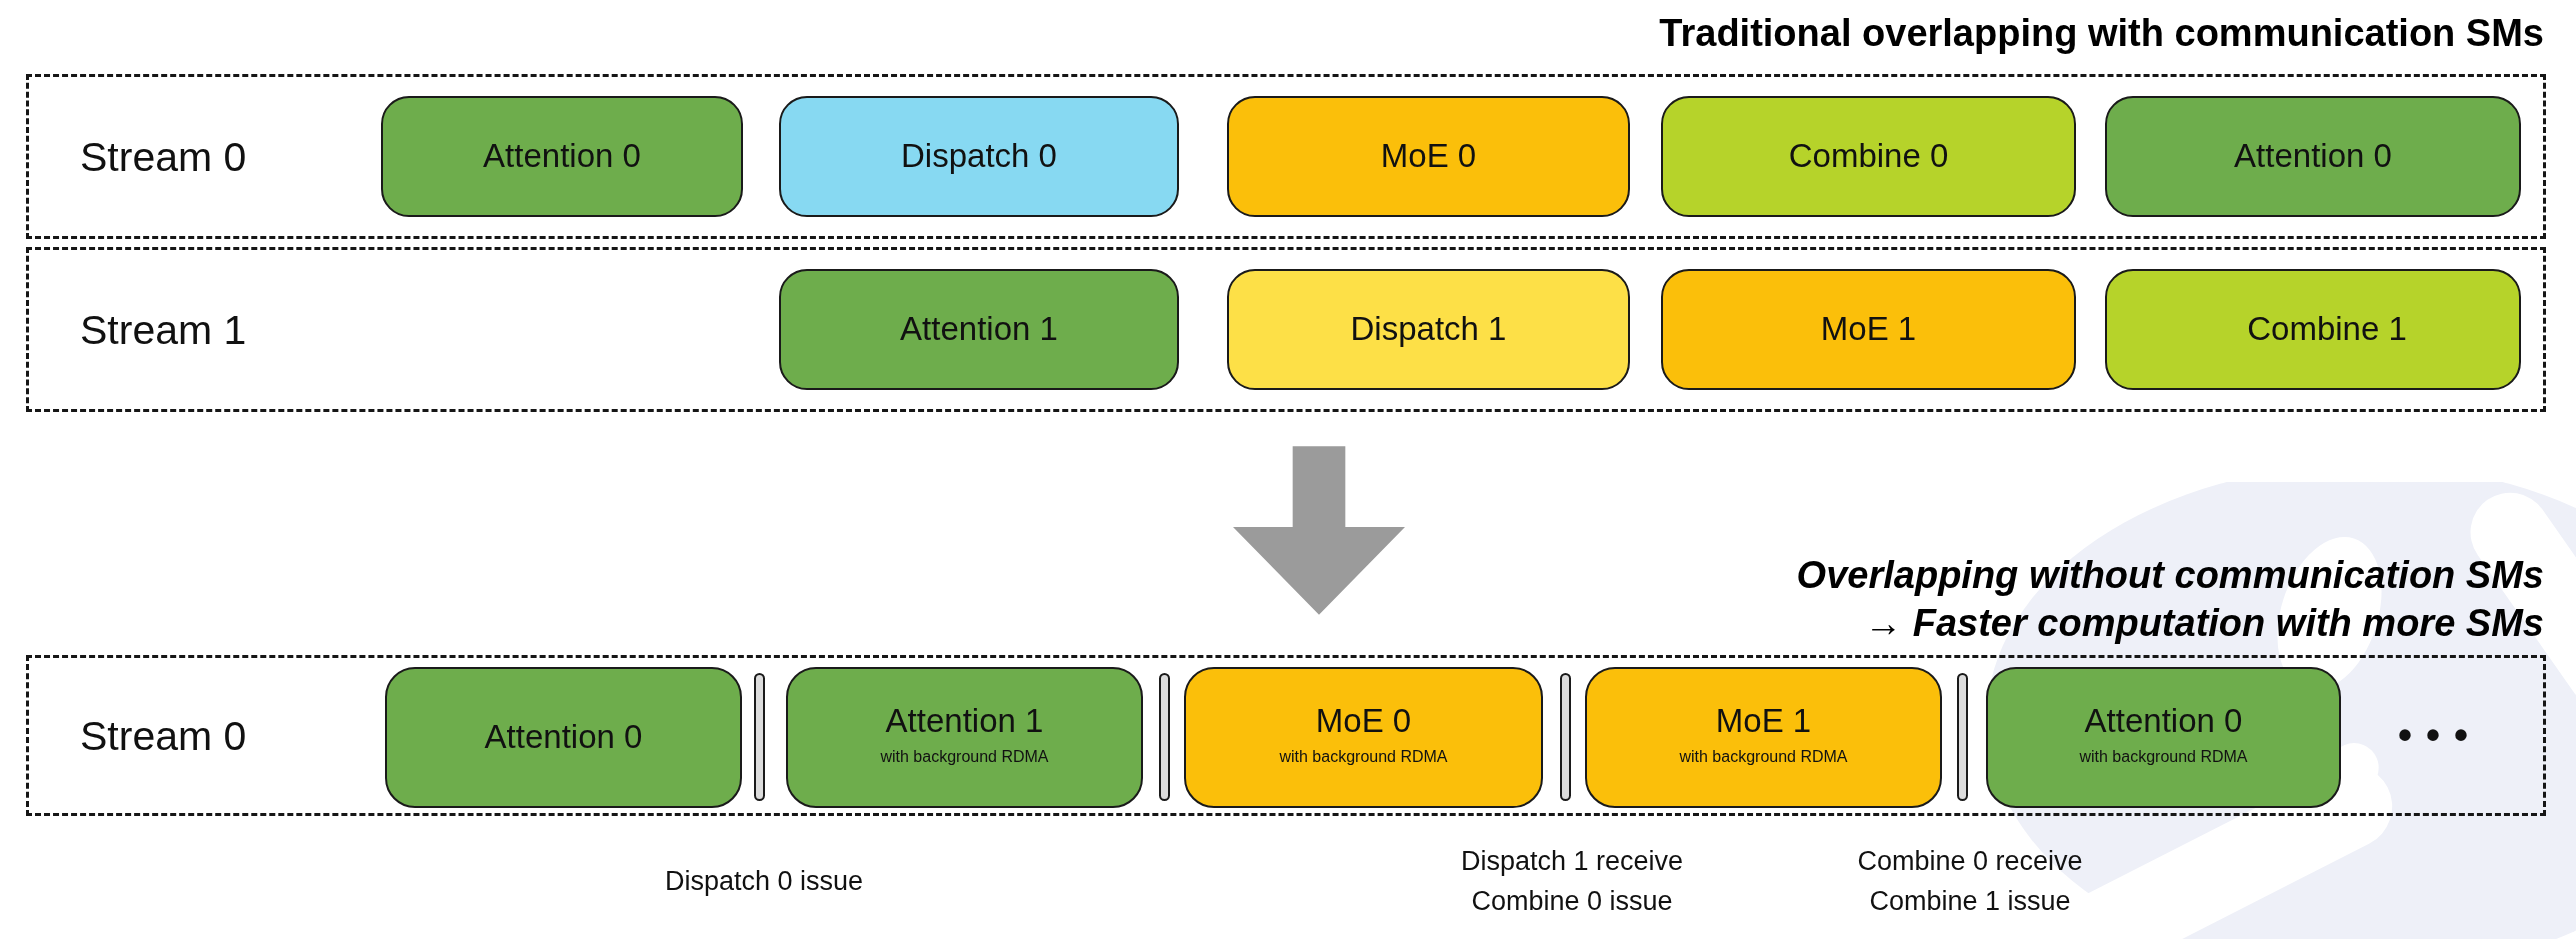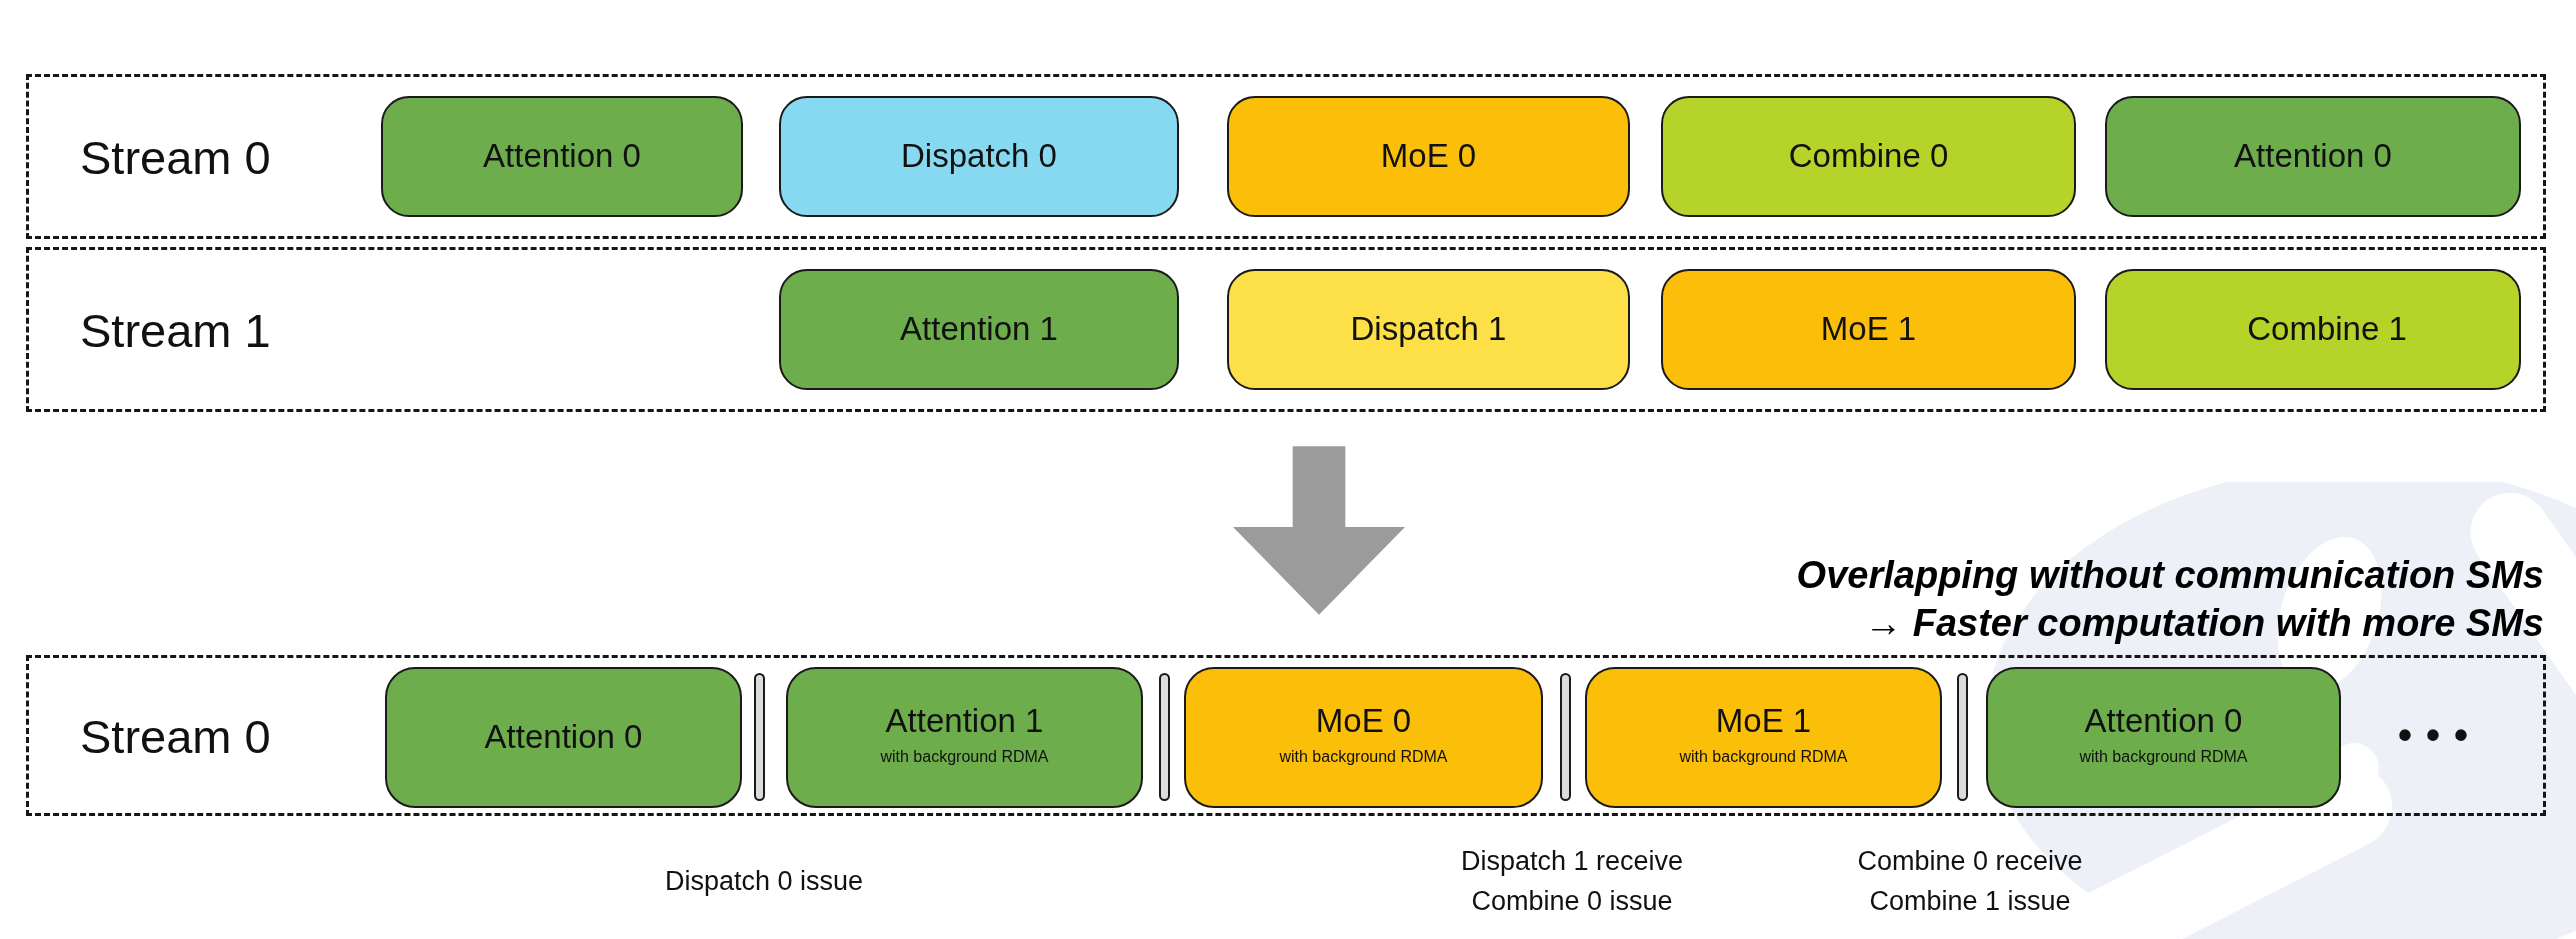--- a/index.html
+++ b/index.html
@@ -35,21 +35,21 @@
   }
   .row1 { top: 74px;  height: 165px; }
   .row2 { top: 247px; height: 165px; }
   .row3 { top: 655px; height: 161px; }
 
   .row-label {
     position: absolute;
     left: 51px;
     top: 50%;
     transform: translateY(-50%);
-    font-size: 47px;
+    font-size: 41px;
     white-space: nowrap;
   }
 
   
   .block {
     position: absolute;
     top: 18.5px;
     height: 121px;
     border: 2.6px solid #1a1a1a;
     border-radius: 28px;
@@ -144,20 +144,21 @@
 <div class="canvas">
 
   <svg class="watermark" width="704" height="457" viewBox="0 0 800 520">
     <ellipse cx="560" cy="270" rx="430" ry="290" fill="#eef0f8"></ellipse>
     <ellipse cx="520" cy="150" rx="55" ry="90" transform="rotate(18 520 150)" fill="#ffffff"></ellipse>
     <circle cx="548" cy="325" r="28" fill="#ffffff"></circle>
     <rect x="170" y="400" width="440" height="95" rx="48" transform="rotate(-27 390 447)" fill="#ffffff"></rect>
     <rect x="640" y="90" width="280" height="90" rx="45" transform="rotate(55 780 135)" fill="#ffffff"></rect>
   </svg>
 
+  <div class="hdr top-title">Traditional overlapping with communication SMs</div>
 
   <div class="hdr overlap-title">
     <div>Overlapping without communication SMs</div>
     <div>→ Faster computation with more SMs</div>
   </div>
 
   <div class="row row1">
     <span class="row-label">Stream 0</span>
     <div class="block s1" style="background-color: rgb(110, 173, 76);">
       <span class="main">Attention 0</span>

